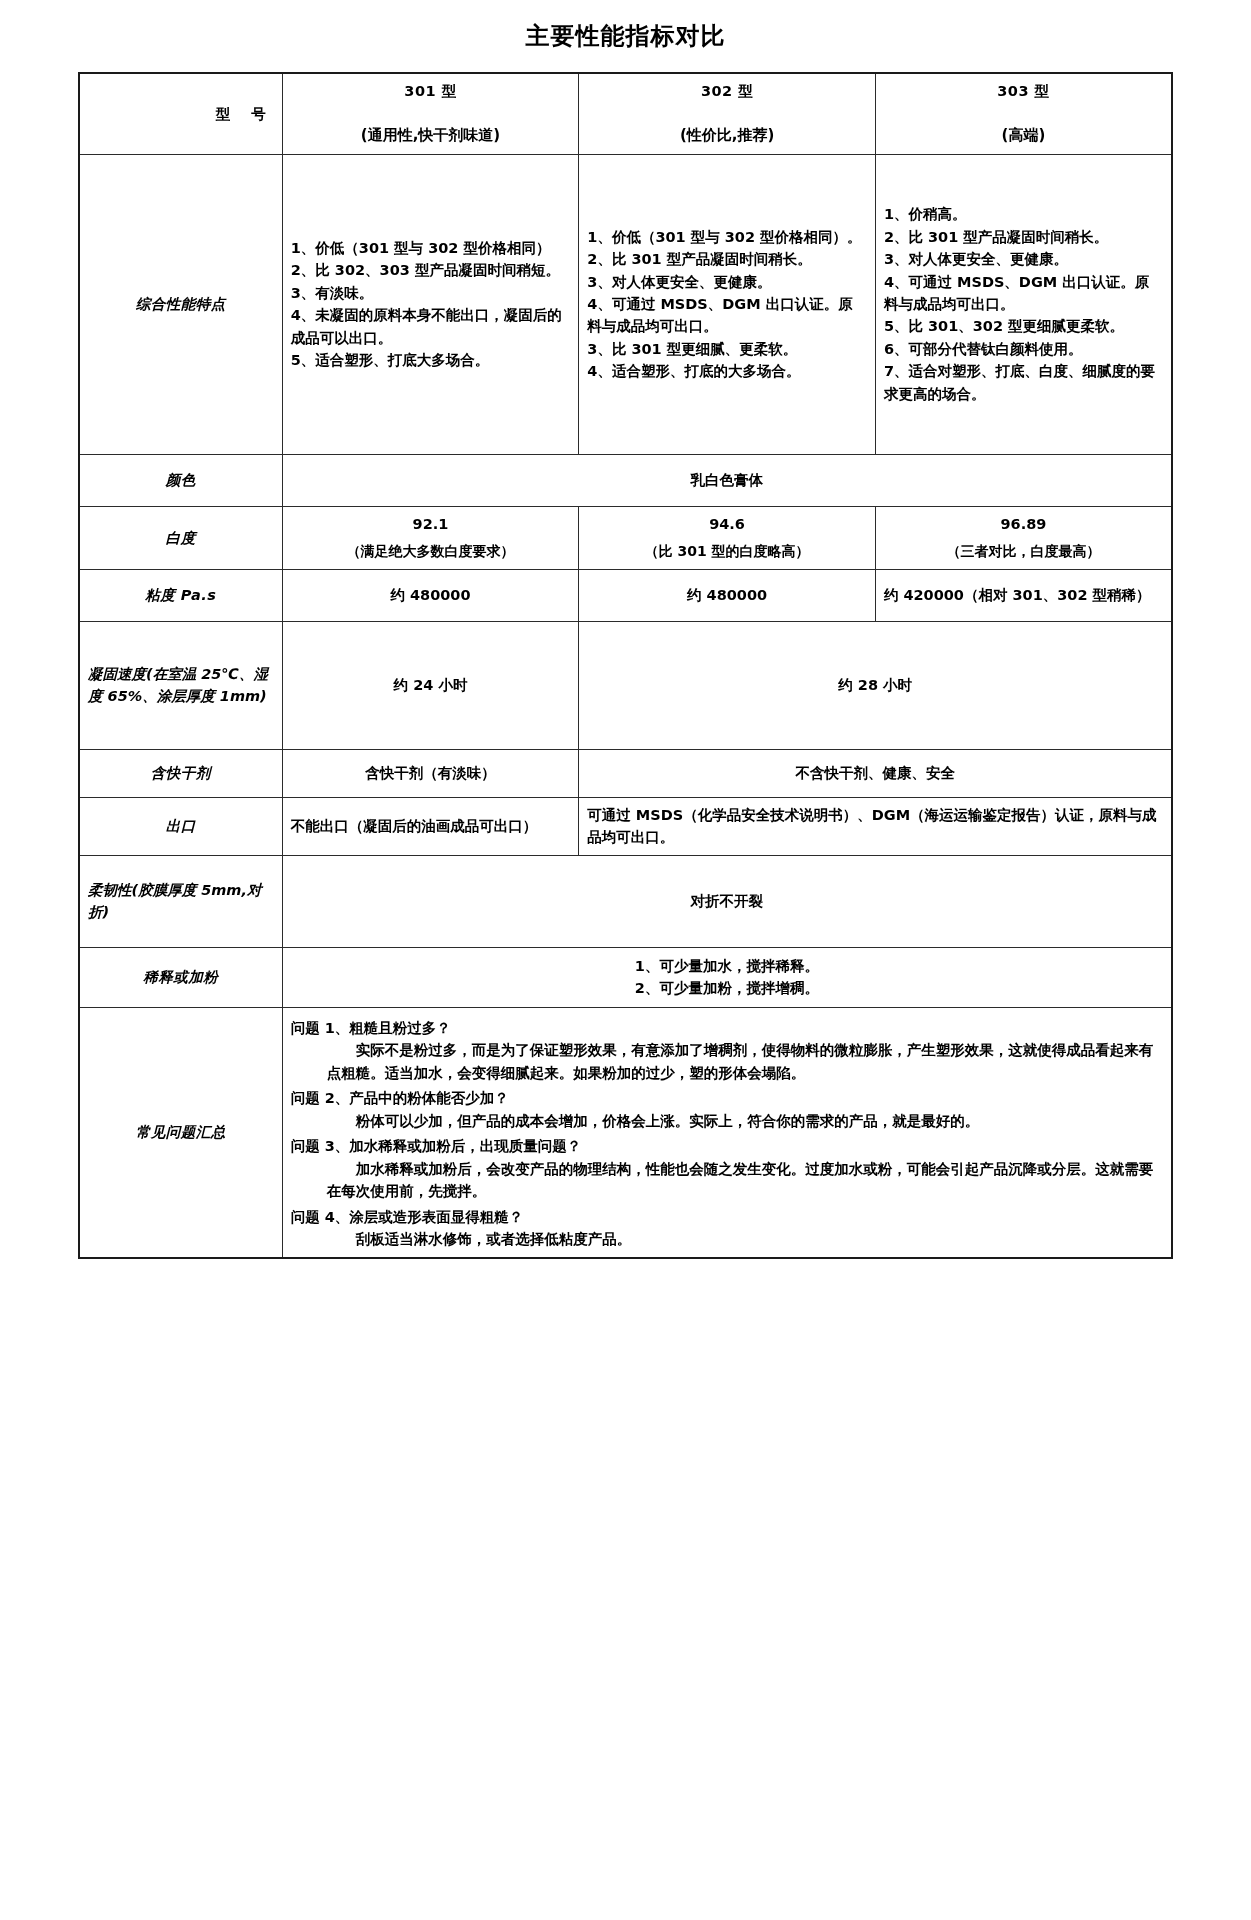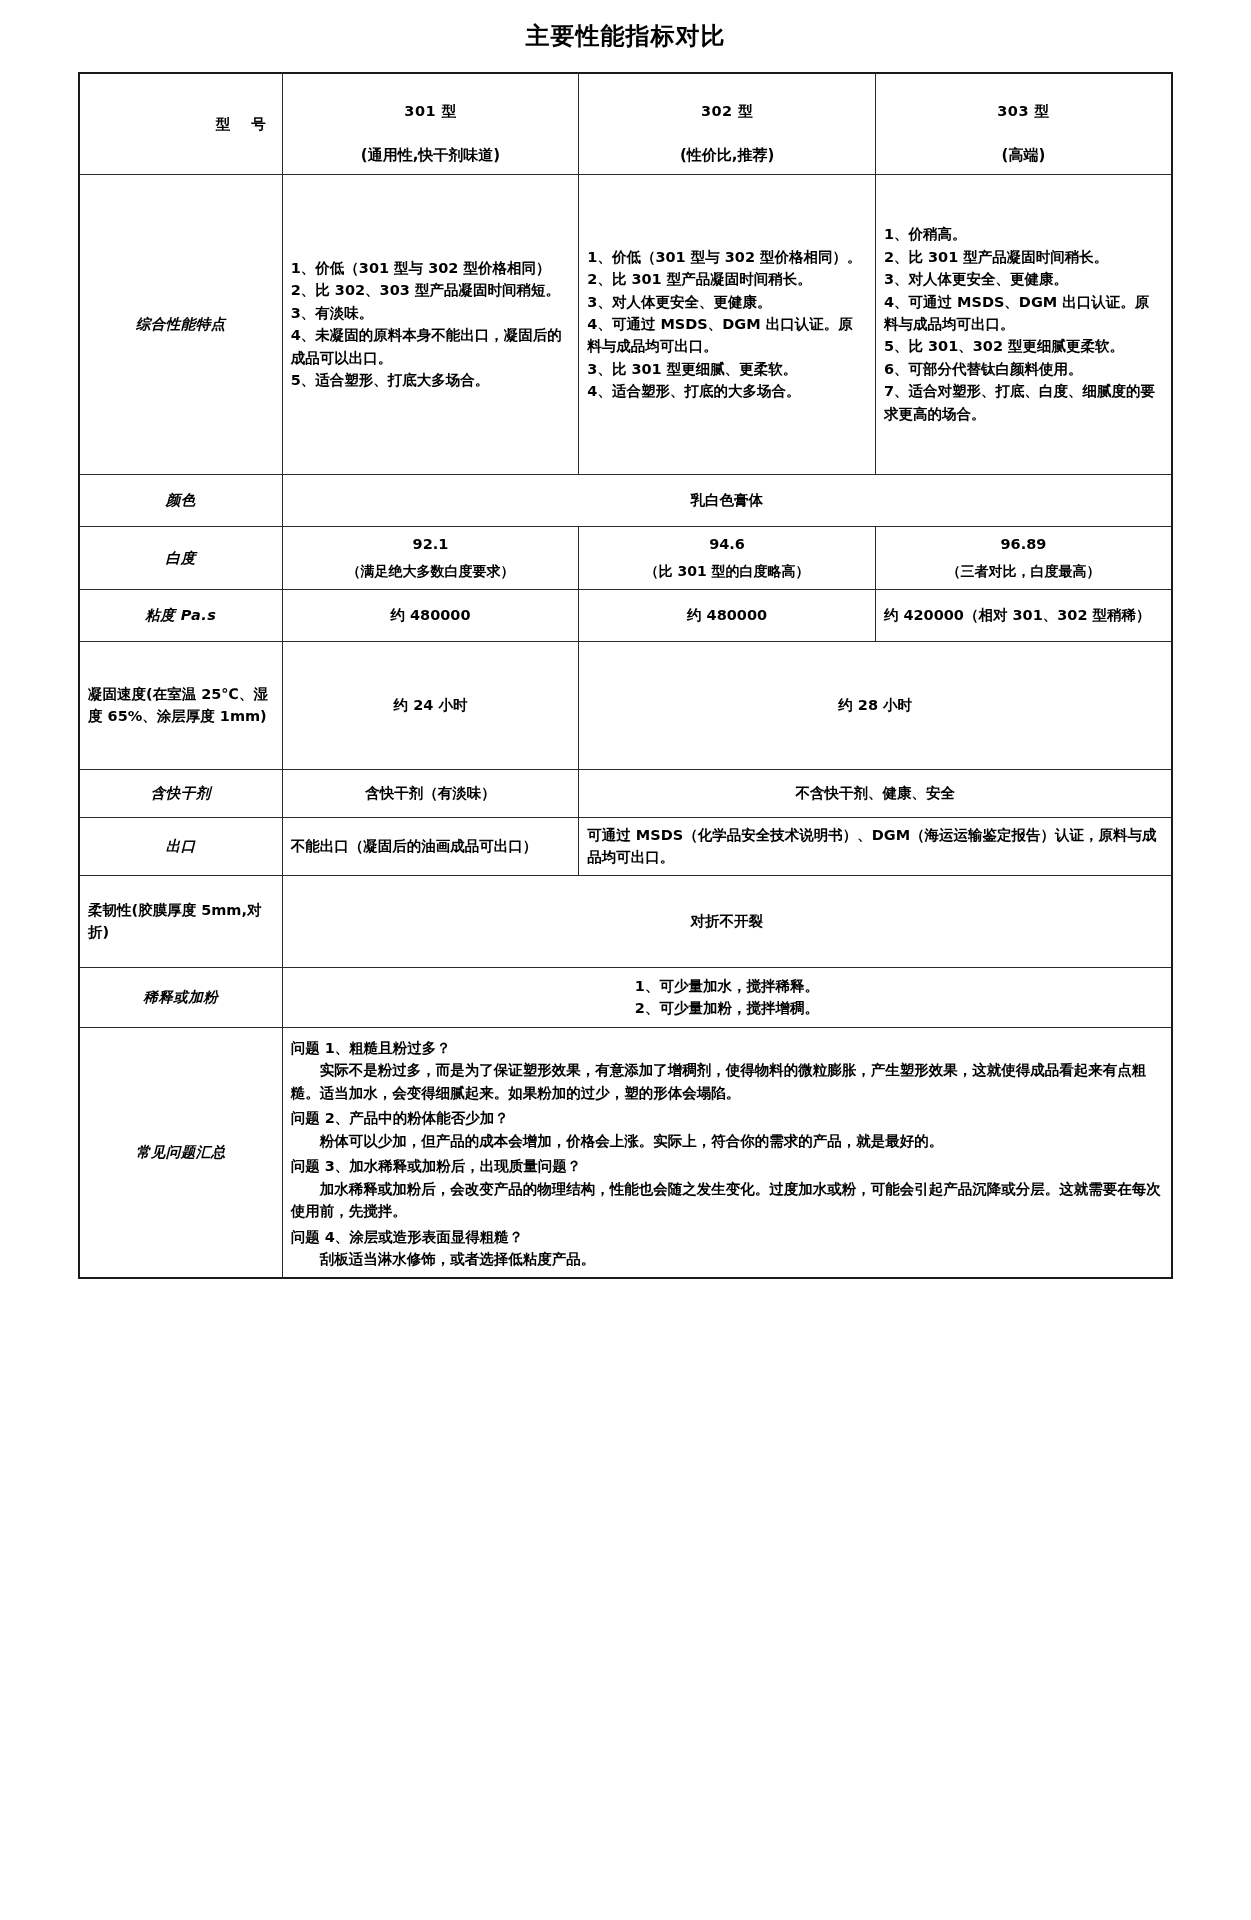--- a/index.html
+++ b/index.html
@@ -64,32 +64,32 @@
     font-weight: bold;
     letter-spacing: 8px;
     text-indent: 8px;
   }
   .lbl-multi {
     text-align: left;
     font-size: 16px;
     font-weight: bold;
     line-height: 2.3;
     padding-left: 10px;
+    font-style: italic;
   }
   .hdr-model {
     text-align: center;
     font-size: 17px;
     font-weight: bold;
     padding: 14px 8px;
   }
   .hdr-model .name {
     display: block;
     margin-bottom: 22px;
     letter-spacing: 0.5px;
-    margin-top: 20px;
   }
   .hdr-model .sub {
     display: block;
     font-size: 15px;
     font-weight: bold;
   }
   .feat {
     text-align: left;
     font-size: 14px;
     line-height: 1.85;
@@ -117,21 +117,21 @@
   .faq {
     text-align: left;
     font-size: 14px;
     line-height: 1.78;
     vertical-align: top;
     padding: 10px 12px 12px 10px;
     font-weight: bold;
   }
   .faq p { margin: 0; }
   .faq p.q { margin-top: 3px; }
-  .faq p.a { text-indent: 2em; }
+  .faq p.a { text-indent: 2em; margin-left: 36px; }
   .row-tall-1 { height: 300px; }
   .row-color { height: 52px; }
   .row-white { height: 52px; }
   .row-visc  { height: 52px; }
   .row-cure  { height: 128px; }
   .row-dry   { height: 48px; }
   .row-exp   { height: 52px; }
   .row-peel  { height: 180px; }
   .row-flex  { height: 92px; }
   .row-dilute{ height: 60px; }

